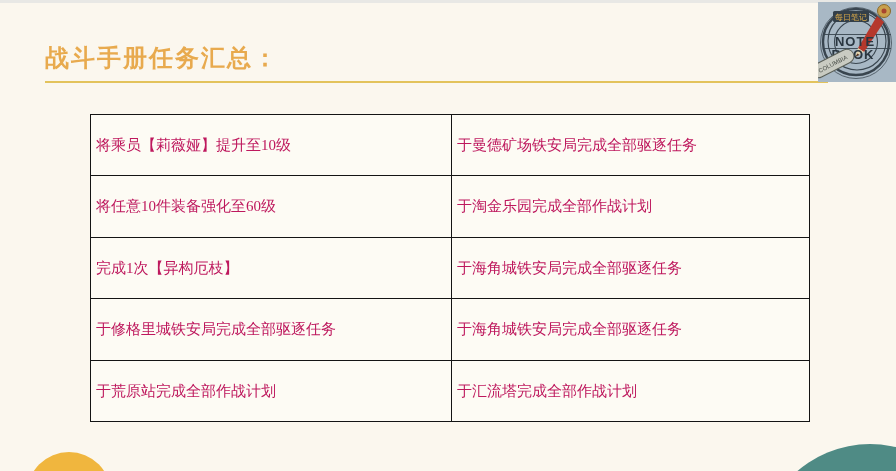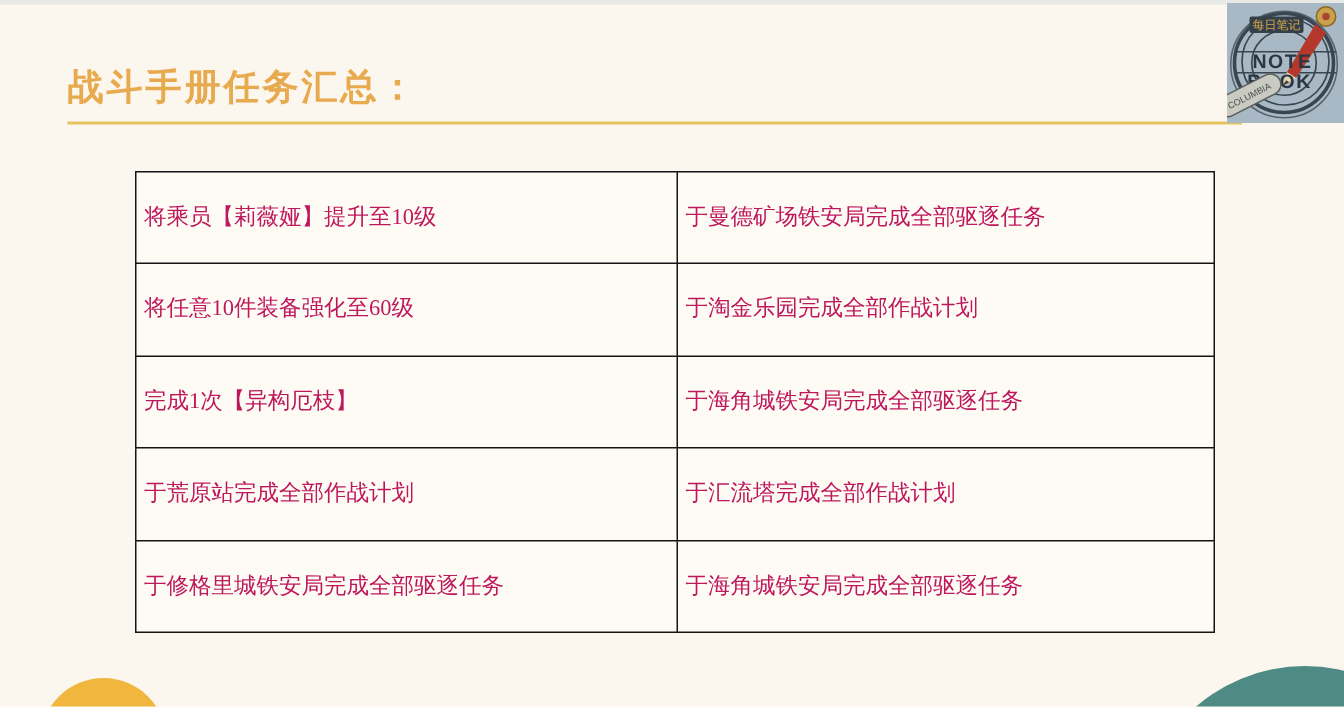--- a/index.html
+++ b/index.html
@@ -67,26 +67,26 @@
     </tr>
     <tr>
       <td class="col-left">将任意10件装备强化至60级</td>
       <td class="col-right">于淘金乐园完成全部作战计划</td>
     </tr>
     <tr>
       <td class="col-left">完成1次【异构厄枝】</td>
       <td class="col-right">于海角城铁安局完成全部驱逐任务</td>
     </tr>
     <tr>
+      <td class="col-left">于修格里城铁安局完成全部驱逐任务</td>
+      <td class="col-right">于海角城铁安局完成全部驱逐任务</td>
+    </tr>
+    <tr>
       <td class="col-left">于荒原站完成全部作战计划</td>
       <td class="col-right">于汇流塔完成全部作战计划</td>
-    </tr>
-    <tr>
-      <td class="col-left">于修格里城铁安局完成全部驱逐任务</td>
-      <td class="col-right">于海角城铁安局完成全部驱逐任务</td>
     </tr>
   </tbody>
 </table>
 
 <div class="circle circle-yellow"></div>
 <div class="circle circle-teal"></div>
 
 <svg class="stamp" viewBox="0 0 78 80" xmlns="http://www.w3.org/2000/svg">
   <rect x="0" y="0" width="78" height="80" fill="var(--stamp-bg)"></rect>
   <g stroke="#39454F" fill="none">

